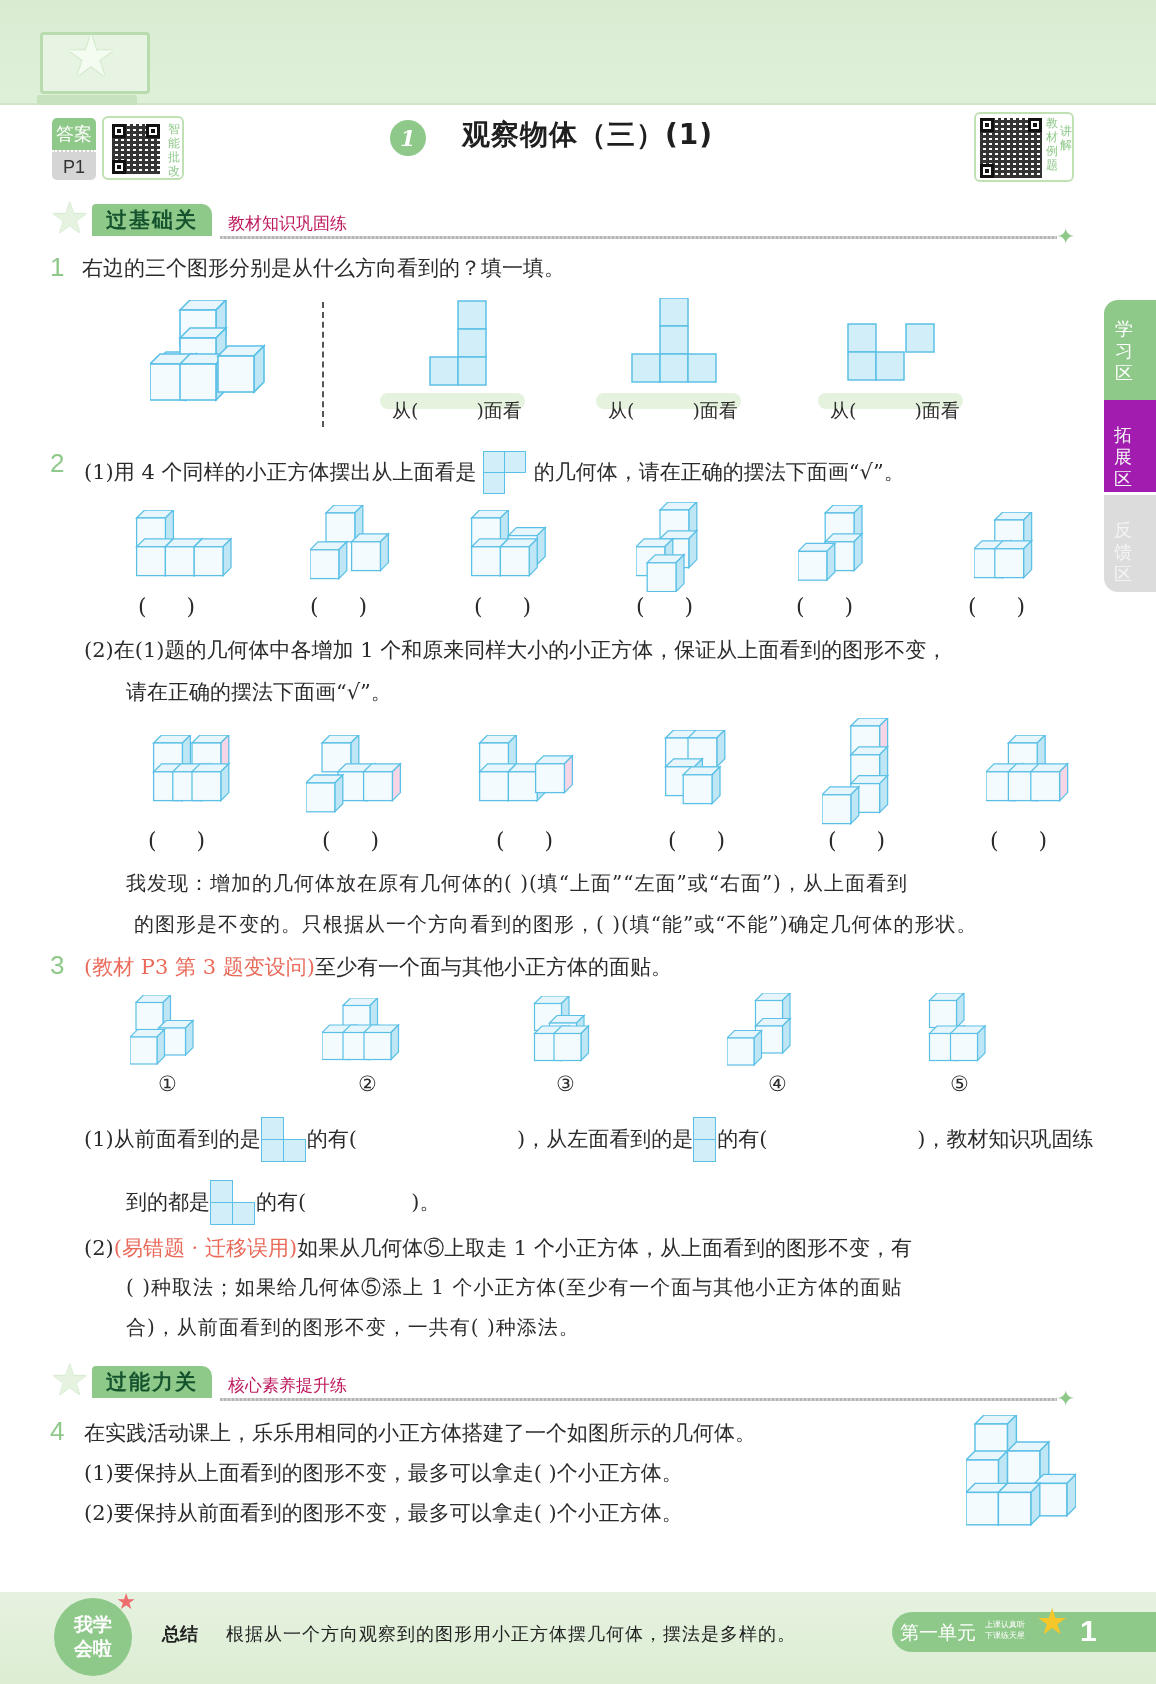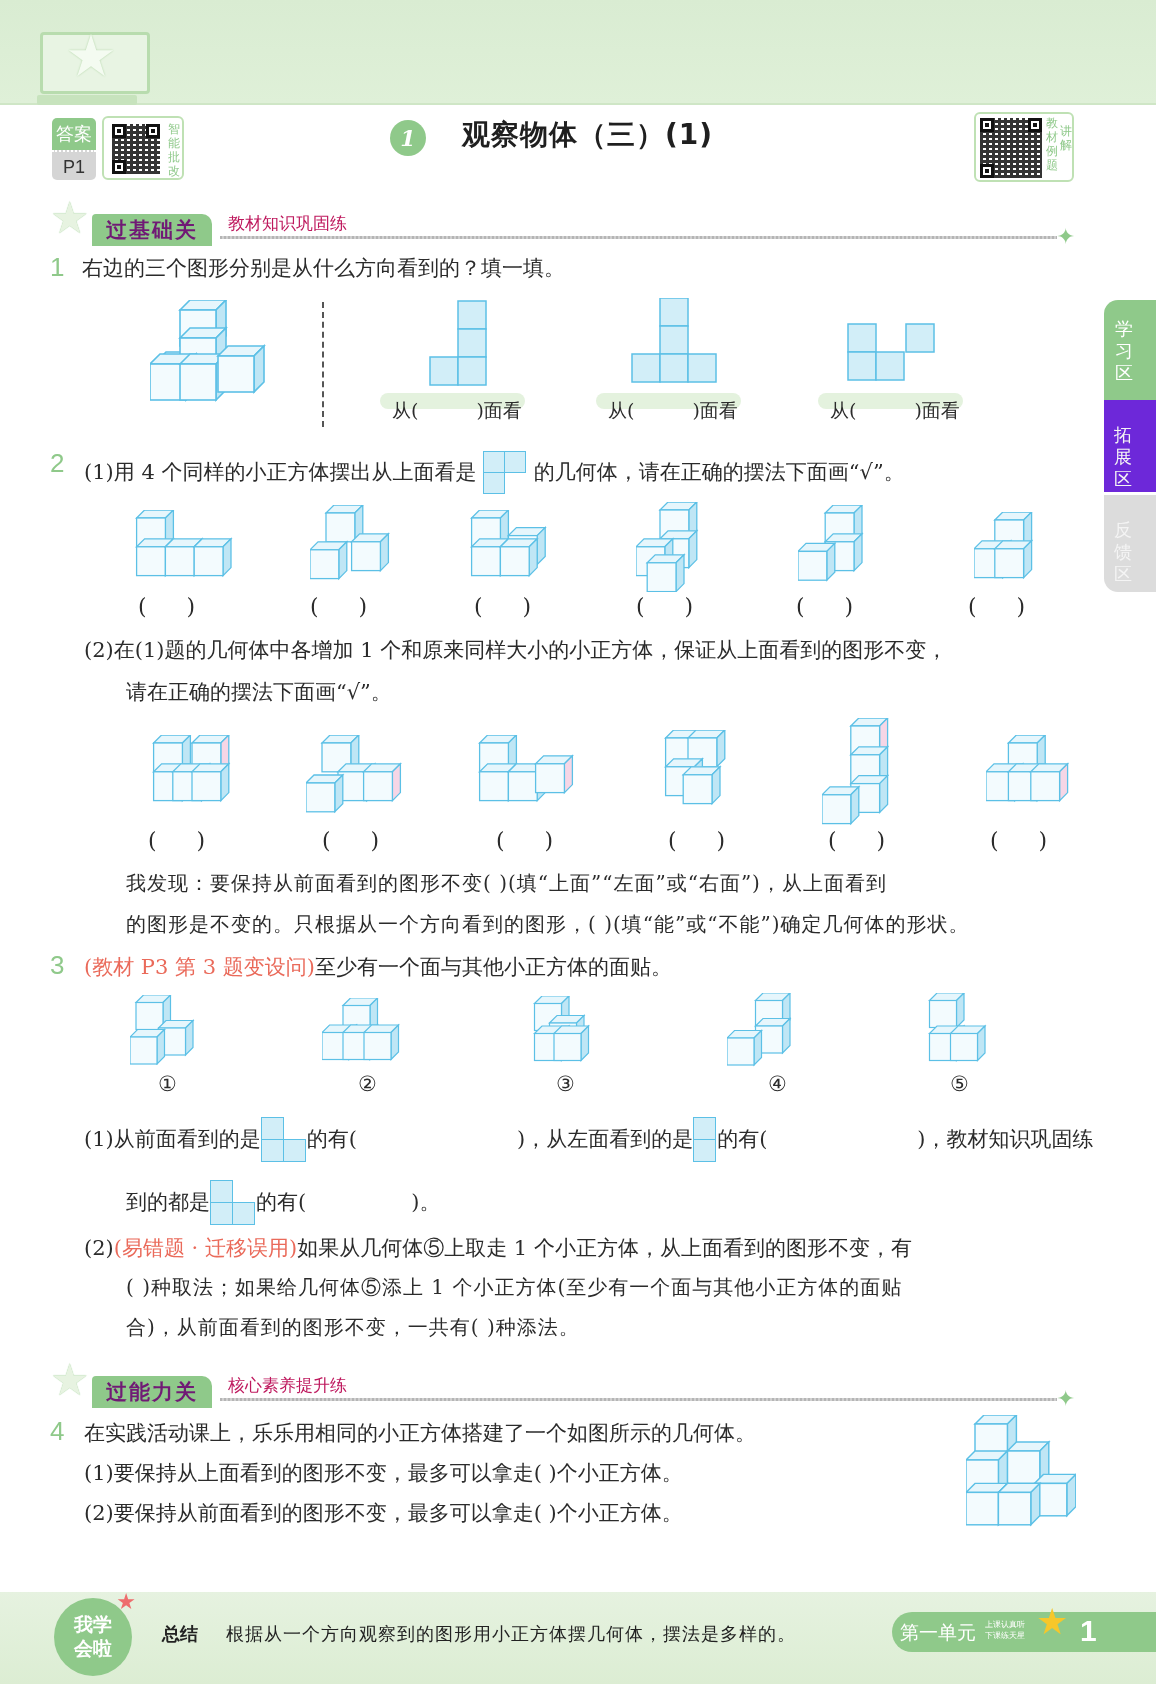--- a/index.html
+++ b/index.html
@@ -23,21 +23,21 @@
       opacity: 0.85; }
   .qr-finder { position: absolute; width: 14px; height: 14px; border: 3px solid #111; background: #fff; }
   .qr-finder::after { content: ""; position: absolute; left: 2px; top: 2px; width: 4px; height: 4px; background: #111; }
   .qr-label { position: absolute; font-family: "DejaVu Sans", sans-serif; font-size: 12px; color: #8fc98a; line-height: 14px; width: 14px; }
 
   .lesson-num { position: absolute; left: 390px; top: 120px; width: 36px; height: 36px; border-radius: 50%; background: #8fc98a; color: #fff; font-family: "DejaVu Serif", serif; font-style: italic; font-weight: bold; font-size: 22px; text-align: center; line-height: 36px; }
   .lesson-title { position: absolute; left: 462px; top: 116px; font-family: "DejaVu Sans", sans-serif; font-weight: bold; font-size: 28px; color: #1f1f1f; letter-spacing: 1px; }
 
   .section-head { position: absolute; left: 50px; height: 40px; width: 1025px; }
   .section-head .mascot { position: absolute; left: 0; top: 0; width: 50px; height: 40px; color: #e7f3e1; font-size: 44px; line-height: 36px; font-family: "DejaVu Sans", sans-serif; text-shadow: 0 0 1px #8fc98a; }
-  .section-head .pill { position: absolute; left: 42px; top: 14px; height: 32px; padding: 0 14px 0 14px; background: #8fc98a; color: #701a75; border-radius: 4px 10px 0 0; font-family: "DejaVu Sans", sans-serif; font-weight: bold; font-size: 21px; line-height: 32px; letter-spacing: 2px; }
+  .section-head .pill { position: absolute; left: 42px; top: 4px; height: 32px; padding: 0 14px 0 14px; background: #8fc98a; color: #14532d; border-radius: 4px 10px 0 0; font-family: "DejaVu Sans", sans-serif; font-weight: bold; font-size: 21px; line-height: 32px; letter-spacing: 2px; }
   .section-head .sub { position: absolute; left: 178px; top: 12px; font-family: "DejaVu Sans", sans-serif; font-size: 17px; color: #be185d; }
   .section-head .rule { position: absolute; left: 170px; right: 18px; top: 36px; height: 3px; background: repeating-linear-gradient(90deg, #b5b5b5 0 2px, #d0d0d0 2px 4px); }
   .section-head .end-star { position: absolute; right: 0; top: 24px; color: #8fc98a; font-size: 22px; font-family: "DejaVu Sans", sans-serif; }
 
   .qnum { position: absolute; font-family: "Liberation Sans", sans-serif; font-size: 26px; color: #8fc98a; }
   .text { position: absolute; font-size: 21px; white-space: nowrap; color: #2b2b2b; }
   .text.red, .red { color: #ea6a5a; }
   .text.kai { font-size: 20px; letter-spacing: 1px; }
 
   .fig { position: absolute; }
@@ -48,21 +48,21 @@
   .paren .blank { display: inline-block; width: 40px; }
 
   .inline-shape { display: inline-block; vertical-align: middle; position: relative; }
   .sq { position: absolute; background: #d2eef8; border: 1.5px solid #5cc0e6; }
 
   .dash-divider { position: absolute; left: 322px; top: 302px; height: 125px; border-left: 2px dashed #555; }
 
   .side-tabs { position: absolute; left: 1104px; top: 300px; width: 52px; }
   .side-tab { position: relative; width: 52px; color: #fff; font-family: "DejaVu Sans", sans-serif; font-size: 18px; line-height: 22px; padding-left: 10px; }
   .side-tab.t1 { height: 100px; background: #8fc98a; border-radius: 14px 0 0 0; padding-top: 18px; }
-  .side-tab.t2 { height: 92px; background: #6d28d9; margin-top: 0; padding-top: 24px; color: #f4f4f4; }
+  .side-tab.t2 { height: 92px; background: #a21caf; margin-top: 0; padding-top: 24px; color: #f4f4f4; }
   .side-tab.t3 { height: 100px; background: #dcdcdc; border-radius: 0 0 0 14px; padding-top: 24px; color: #f4f4f4; border-top: 3px solid #fff; }
 
   .bottom-band { position: absolute; left: 0; top: 1592px; width: 1156px; height: 92px; background: linear-gradient(180deg, #e6f2e0 0%, #dcedd3 100%); border-top-left-radius: 0; }
   .learned-badge { position: absolute; left: 54px; top: 1598px; width: 78px; height: 78px; border-radius: 50%; background: #8fc98a; color: #fff; font-family: "DejaVu Sans", sans-serif; font-weight: bold; font-size: 19px; text-align: center; line-height: 24px; padding-top: 14px; }
   .learned-badge .star { position: absolute; right: -4px; top: -8px; color: #ee6d6d; font-size: 22px; }
   .summary-label { position: absolute; left: 162px; top: 1622px; font-size: 18px; font-weight: bold; color: #222; }
   .summary-text { position: absolute; left: 226px; top: 1622px; font-size: 18px; color: #222; letter-spacing: 1px; }
   .footer-pill { position: absolute; left: 892px; top: 1612px; width: 264px; height: 40px; background: #8fc98a; border-radius: 20px 0 0 20px; }
   .footer-unit { position: absolute; left: 900px; top: 1620px; color: #fff; font-family: "DejaVu Sans", sans-serif; font-size: 19px; }
   .footer-motto { position: absolute; left: 985px; top: 1619px; color: #fff; font-family: "DejaVu Sans", sans-serif; font-size: 8px; line-height: 11px; }
@@ -280,22 +280,22 @@
   <use href="#cube-pink" x="56" y="36" transform="scale(0.8)"></use>
 </svg>
 
 <div class="paren" style="left:148px; top:828px;"><span>(</span><span class="blank"></span><span>)</span></div>
 <div class="paren" style="left:322px; top:828px;"><span>(</span><span class="blank"></span><span>)</span></div>
 <div class="paren" style="left:496px; top:828px;"><span>(</span><span class="blank"></span><span>)</span></div>
 <div class="paren" style="left:668px; top:828px;"><span>(</span><span class="blank"></span><span>)</span></div>
 <div class="paren" style="left:828px; top:828px;"><span>(</span><span class="blank"></span><span>)</span></div>
 <div class="paren" style="left:990px; top:828px;"><span>(</span><span class="blank"></span><span>)</span></div>
 
-<div class="text kai" style="left:126px; top:870px;">我发现：要保持从前面看到的图形不变(      )(填“上面”“左面”或“右面”)，从上面看到</div>
-<div class="text kai" style="left:126px; top:911px;text-align:right;">的图形是不变的。只根据从一个方向看到的图形，(      )(填“能”或“不能”)确定几何体的形状。</div>
+<div class="text kai" style="left:126px; top:870px;">我发现：增加的几何体放在原有几何体的(      )(填“上面”“左面”或“右面”)，从上面看到</div>
+<div class="text kai" style="left:134px; top:911px;text-align:right;">的图形是不变的。只根据从一个方向看到的图形，(      )(填“能”或“不能”)确定几何体的形状。</div>
 
 <div class="qnum" style="left:50px; top:950px;">3</div>
 <div class="text" style="left:84px; top:953px;">
   <span class="red kai">(教材 P3 第 3 题变设问)</span><span>至少有一个面与其他小正方体的面贴。</span>
 </div>
 
 <svg class="fig" style="left:130px; top:995px;" width="80" height="70">
   <use href="#cube" x="8" y="0" transform="scale(0.75)"></use>
   <use href="#cube" x="38" y="34" transform="scale(0.75)"></use>
   <use href="#cube" x="0" y="46" transform="scale(0.75)"></use>

